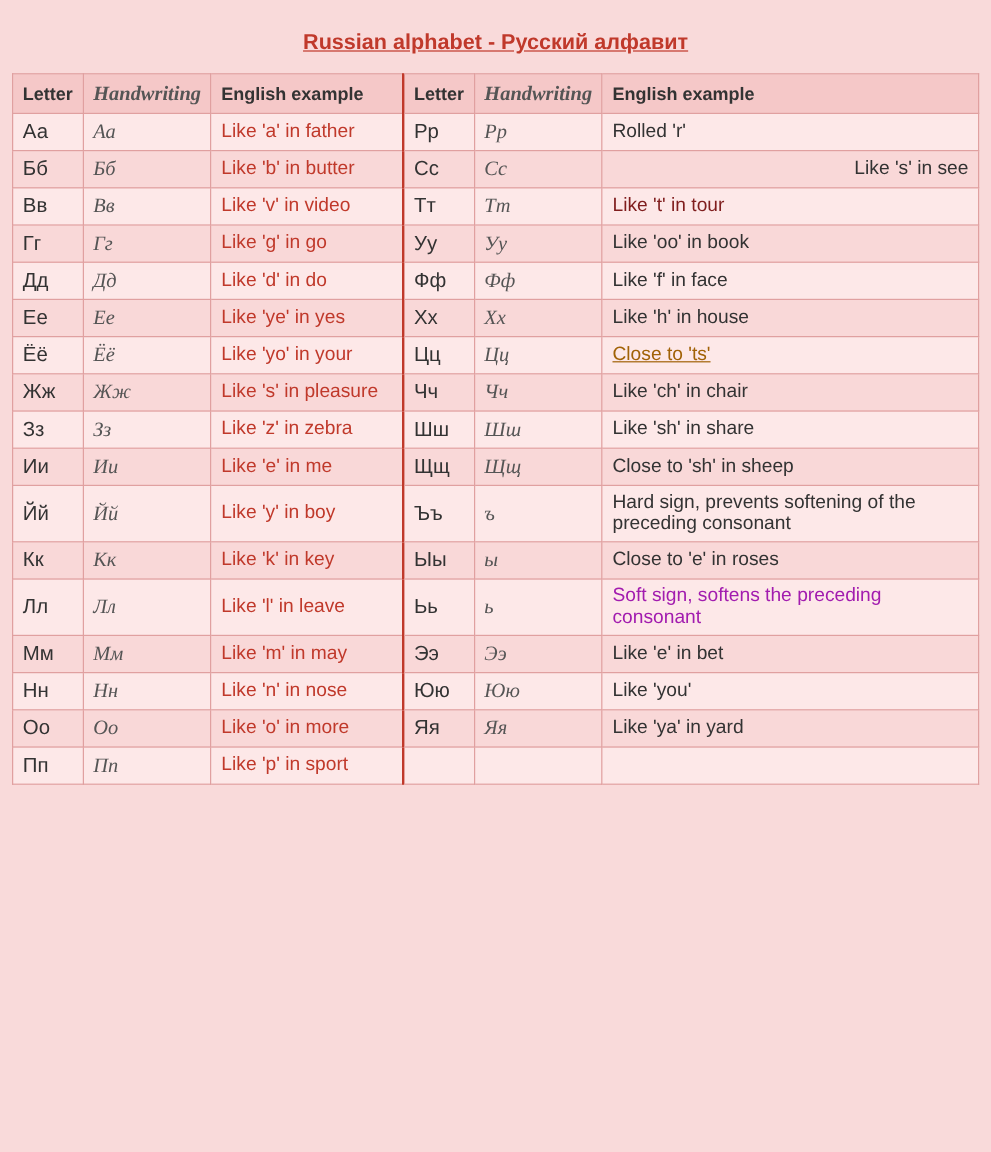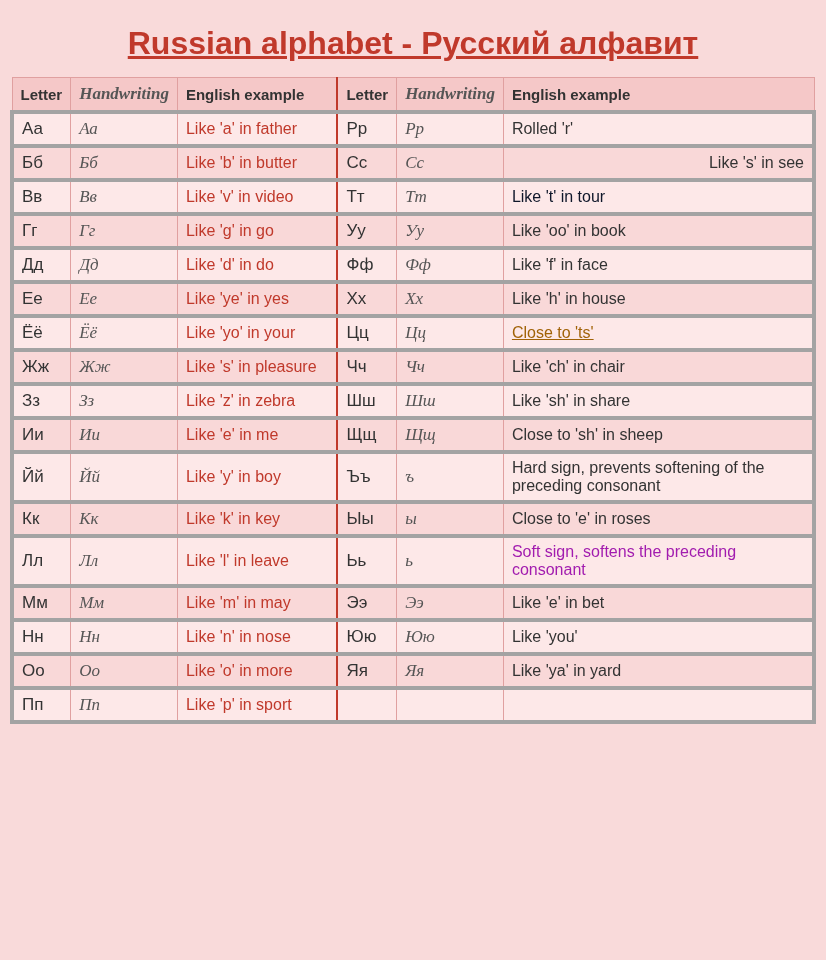--- a/index.html
+++ b/index.html
@@ -6,21 +6,21 @@
     body {
       background-color: #f9dada;
       font-family: Arial, sans-serif;
       width: 826px;
       min-height: 960px;
       padding: 10px;
     }
     h1 {
       text-align: center;
       color: #c0392b;
-      font-size: 32px;
+      font-size: 18px;
       font-weight: bold;
       padding: 15px 0 10px;
       text-decoration: underline;
     }
     table {
       width: 100%;
       border-collapse: collapse;
       margin-top: 5px;
     }
     thead tr th {
@@ -31,21 +31,21 @@
       background-color: #f5c8c8;
       text-align: left;
       margin-top: 40px;
     }
     thead tr th.handwriting-col {
       font-style: italic;
       font-family: Georgia, serif;
       text-align: center;
     }
     tbody tr {
-      border: 4px solid #a3a3a3;
+      border: 1px solid #a3a3a3;
     }
     tbody tr:nth-child(odd) {
       background-color: #fde8e8;
     }
     tbody tr:nth-child(even) {
       background-color: #f9d8d8;
     }
     td {
       border: 1px solid #e0a0a0;
       padding: 5px 8px;
@@ -105,21 +105,21 @@
       <td class="letter-col divider">Сс</td>
       <td class="handwriting-col">Сс</td>
       <td class="example-col" style="color:#333;text-align:right;">Like 's' in see</td>
     </tr>
       <tr>
       <td class="letter-col">Вв</td>
       <td class="handwriting-col">Вв</td>
       <td class="example-col">Like 'v' in video</td>
       <td class="letter-col divider">Тт</td>
       <td class="handwriting-col">Тт</td>
-      <td class="example-col" style="color:#0f172a;">Like 't' in tour</td>
+      <td class="example-col" style="color:#7f1d1d;">Like 't' in tour</td>
     </tr>
       <tr>
       <td class="letter-col">Гг</td>
       <td class="handwriting-col">Гг</td>
       <td class="example-col">Like 'g' in go</td>
       <td class="letter-col divider">Уу</td>
       <td class="handwriting-col">Уу</td>
       <td class="example-col" style="color:#333;">Like 'oo' in book</td>
     </tr>
       <tr>

